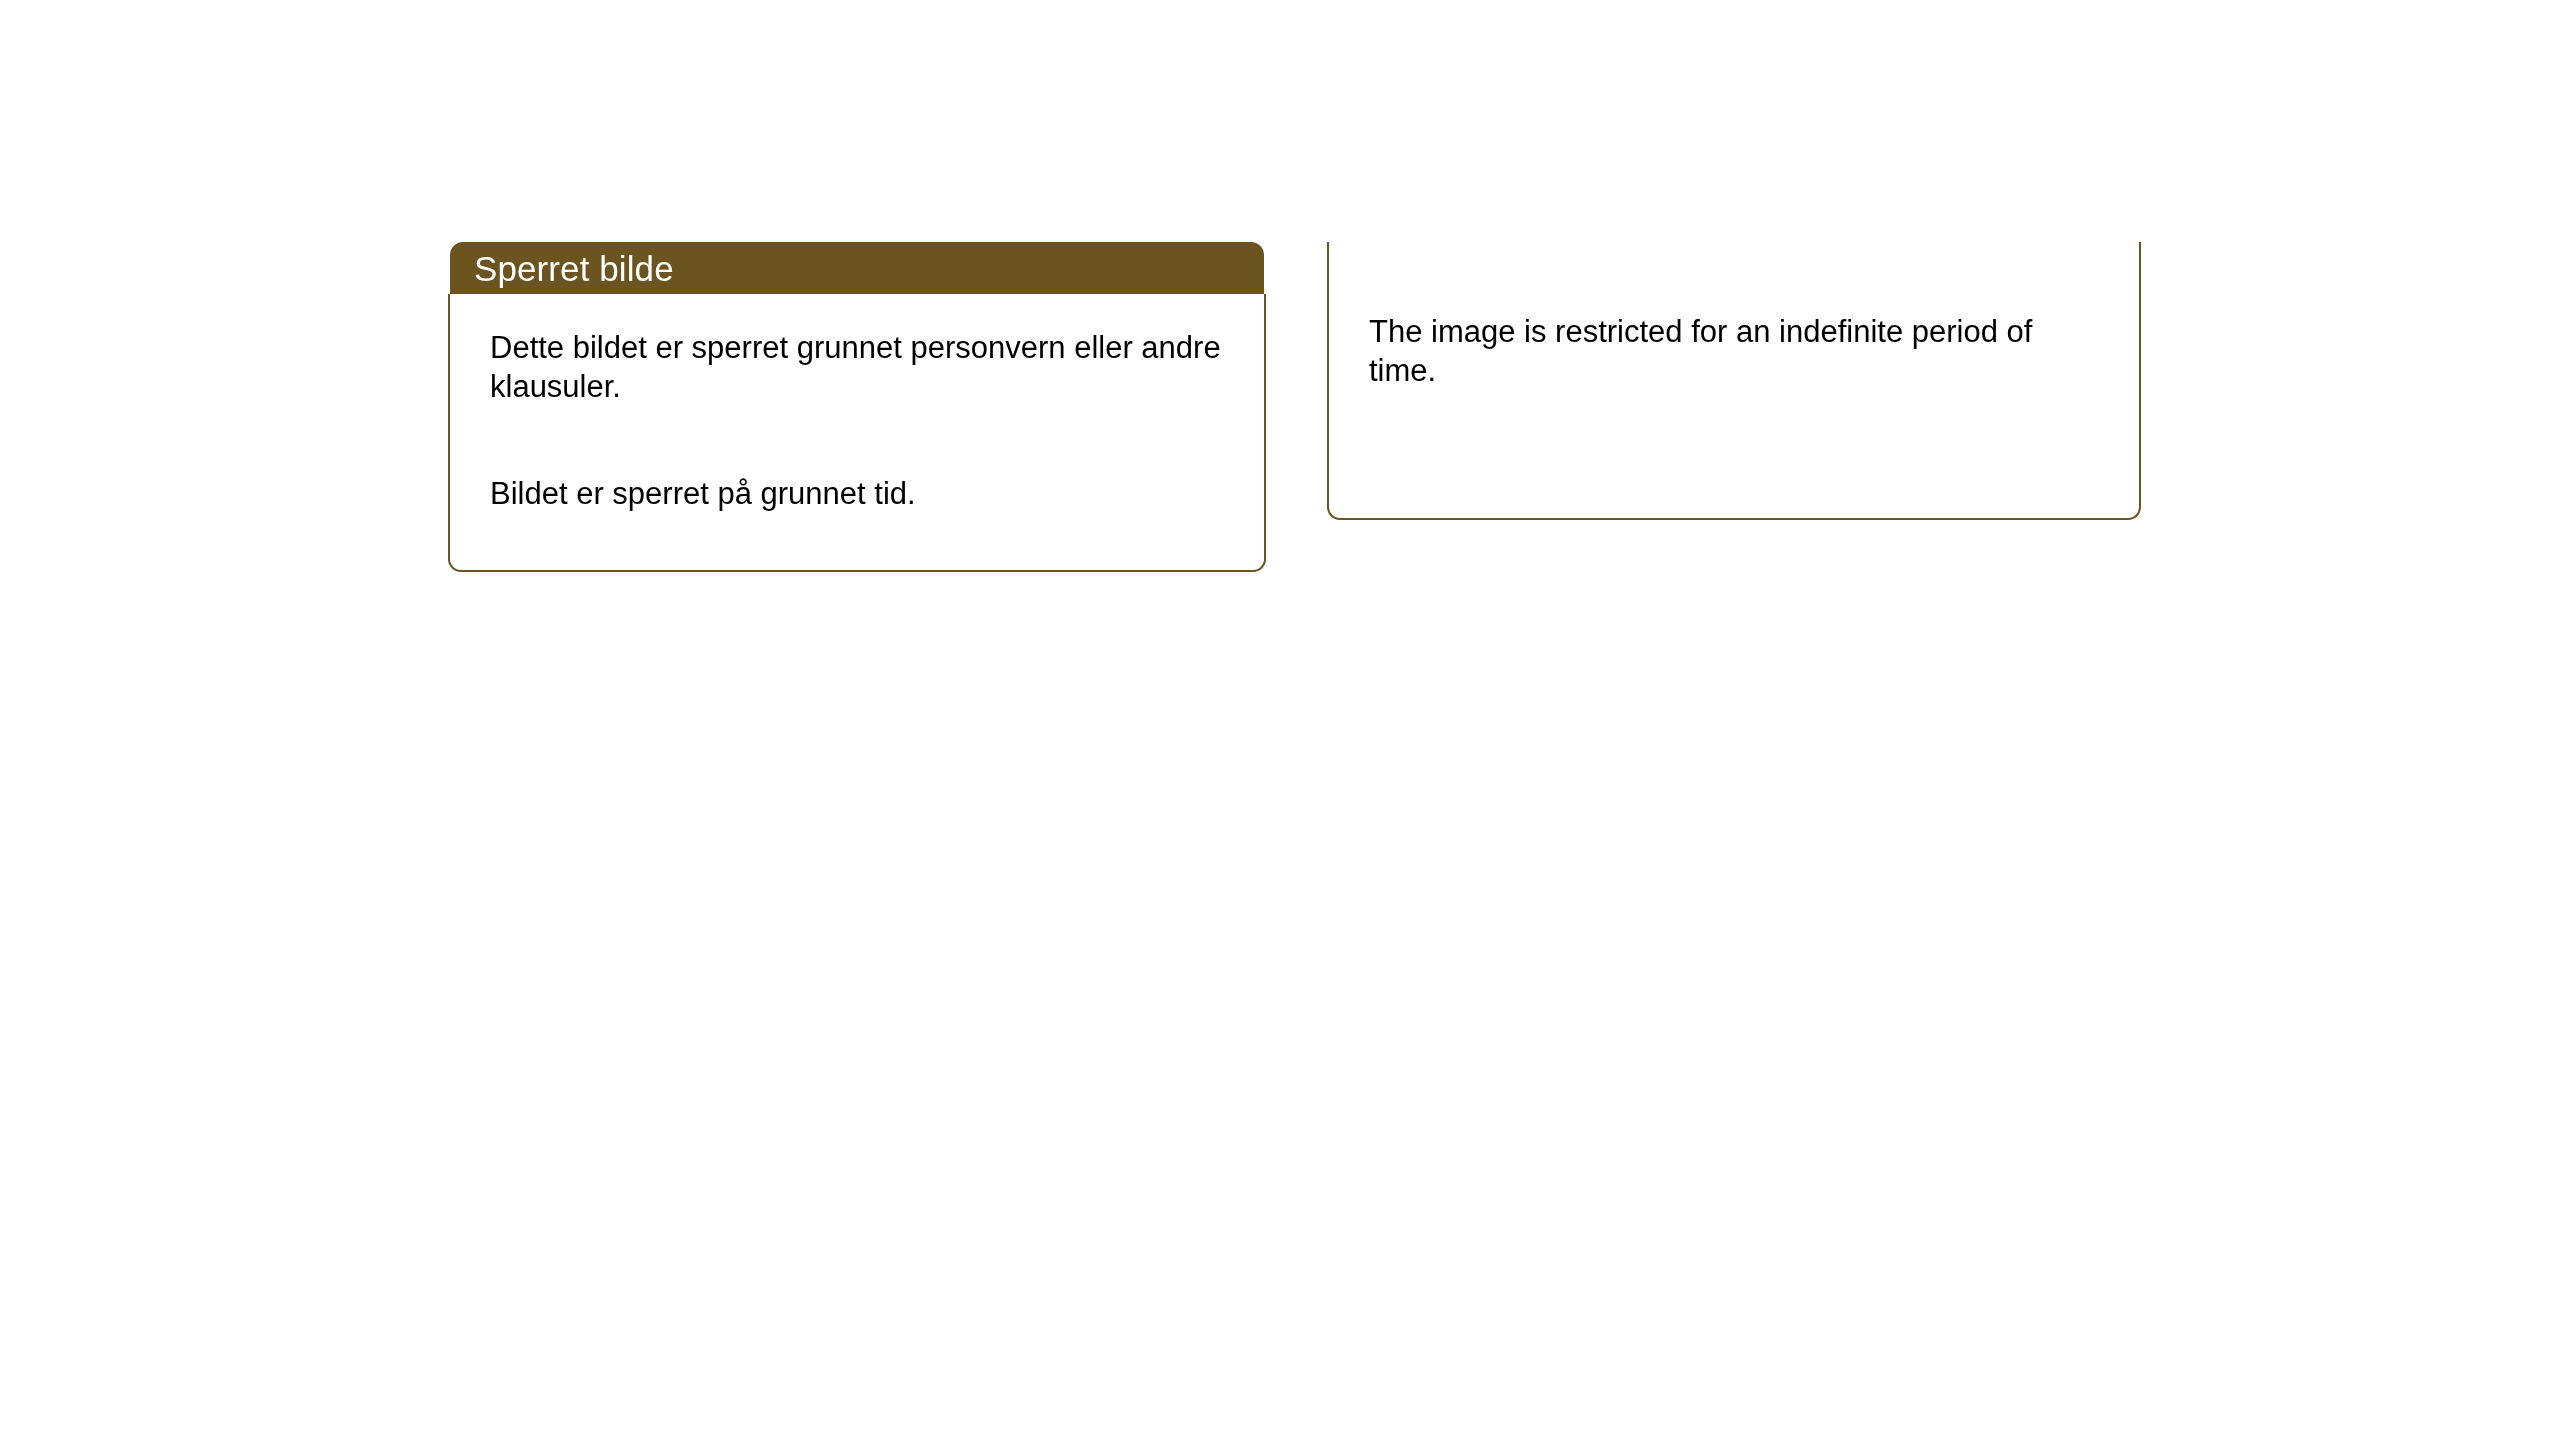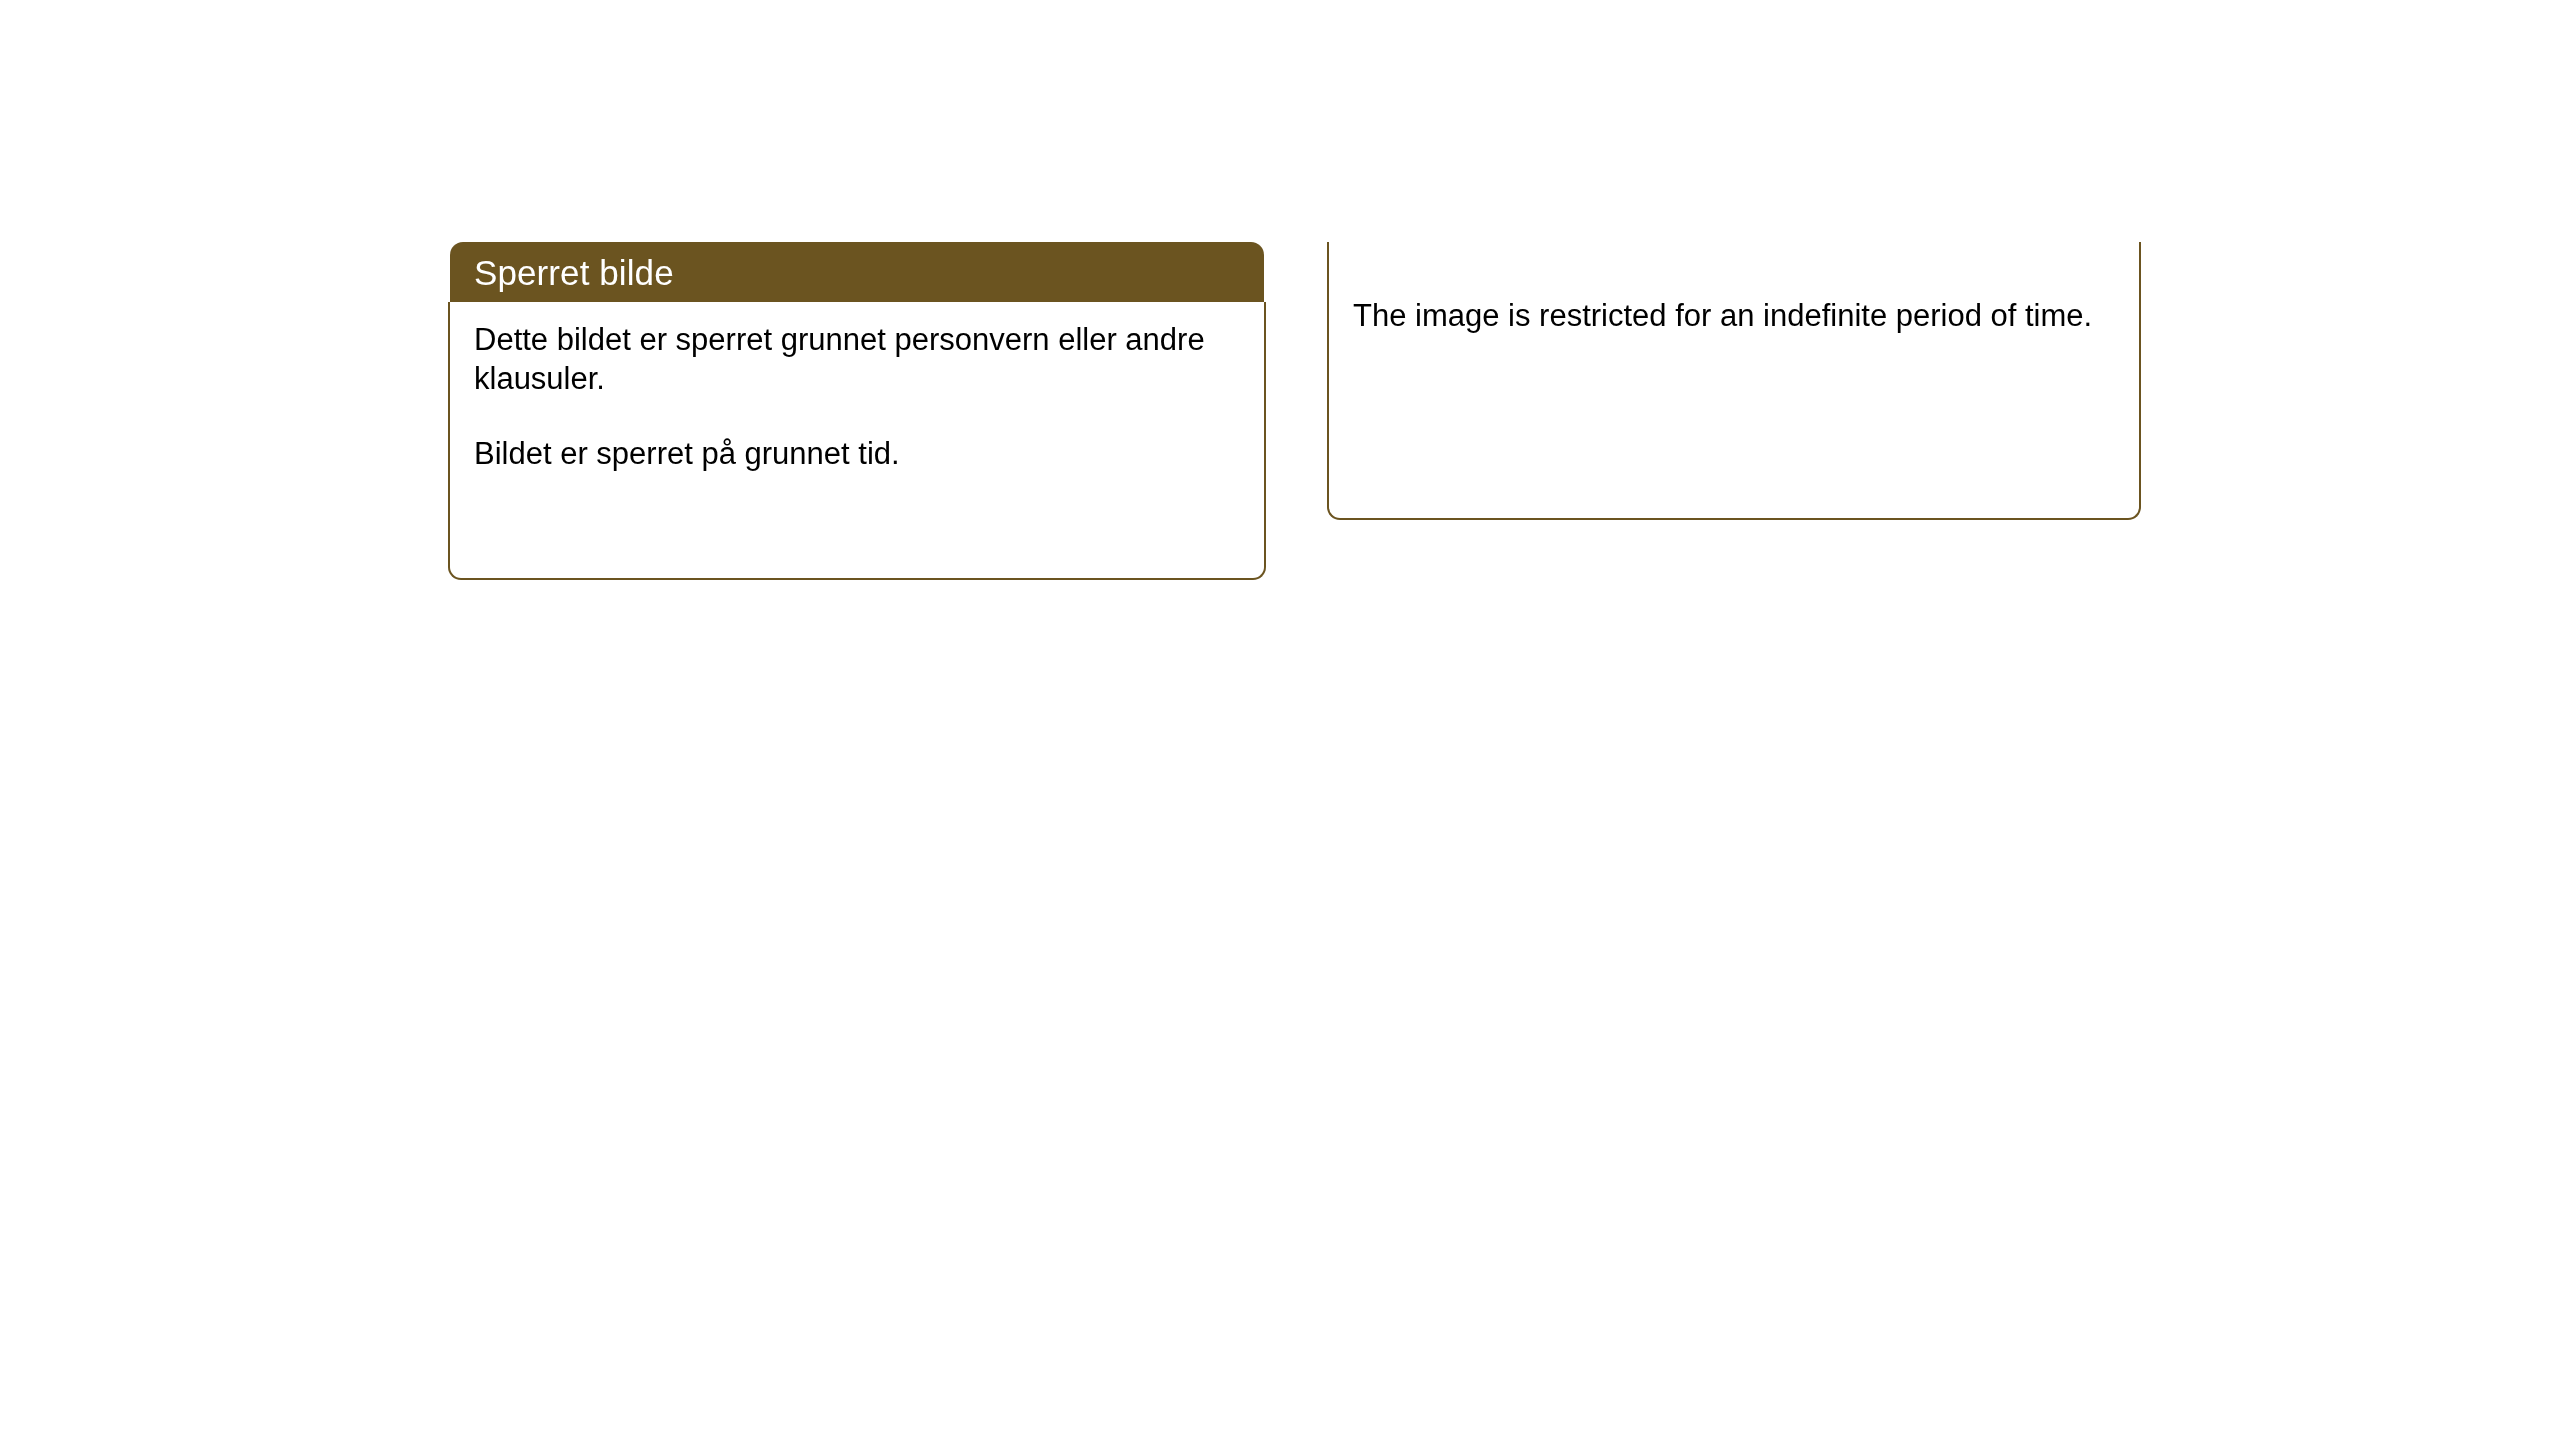--- a/index.html
+++ b/index.html
@@ -26,21 +26,21 @@
     box-sizing: border-box;
   }
 
   .notice-card.left  { left: 448px;  width: 818px; }
   .notice-card.right { left: 1327px; width: 814px; }
 
   .card-header {
     background: #6b5420;
     border-top-left-radius: 13px;
     border-top-right-radius: 13px;
-    height: 60px;
+    height: 52px;
     box-sizing: border-box;
     padding: 0 12px 0 24px;
     display: flex;
     align-items: center;
     position: relative;
     z-index: 2;
     margin: 0 2px;
   }
 
   .card-header-title {
@@ -60,21 +60,21 @@
     border-bottom-right-radius: 13px;
     box-sizing: border-box;
     min-height: 278px;
     padding: 18px 22px 20px 24px;
   }
 
   .card-paragraph {
     color: #000000;
     font-size: 31px;
     line-height: 1.26;
-    margin: 0;
+    margin: 16px;
     white-space: pre-line;
   }
 
   .paragraph-gap {
     height: 36px;
   }
 </style>
 </head>
 <body>
 

